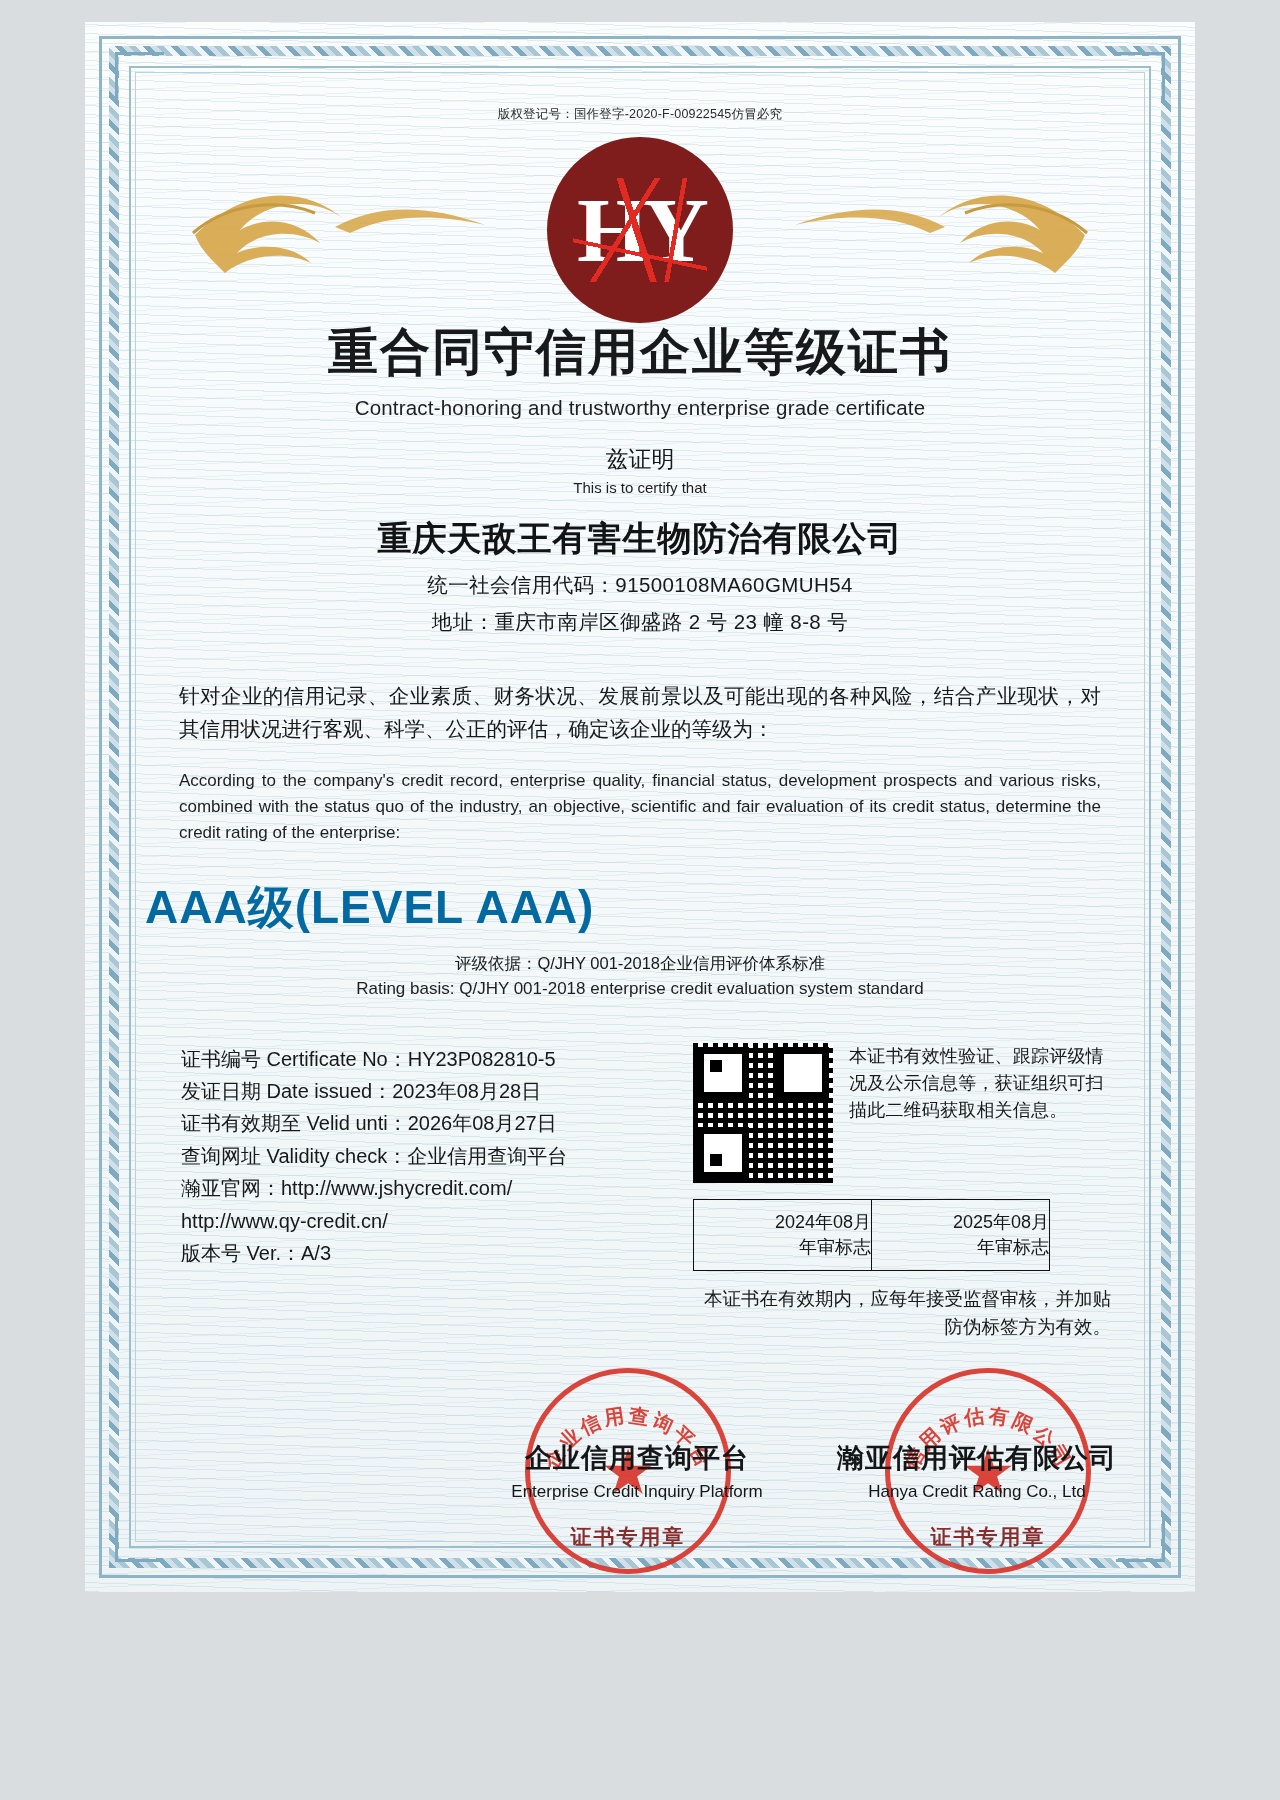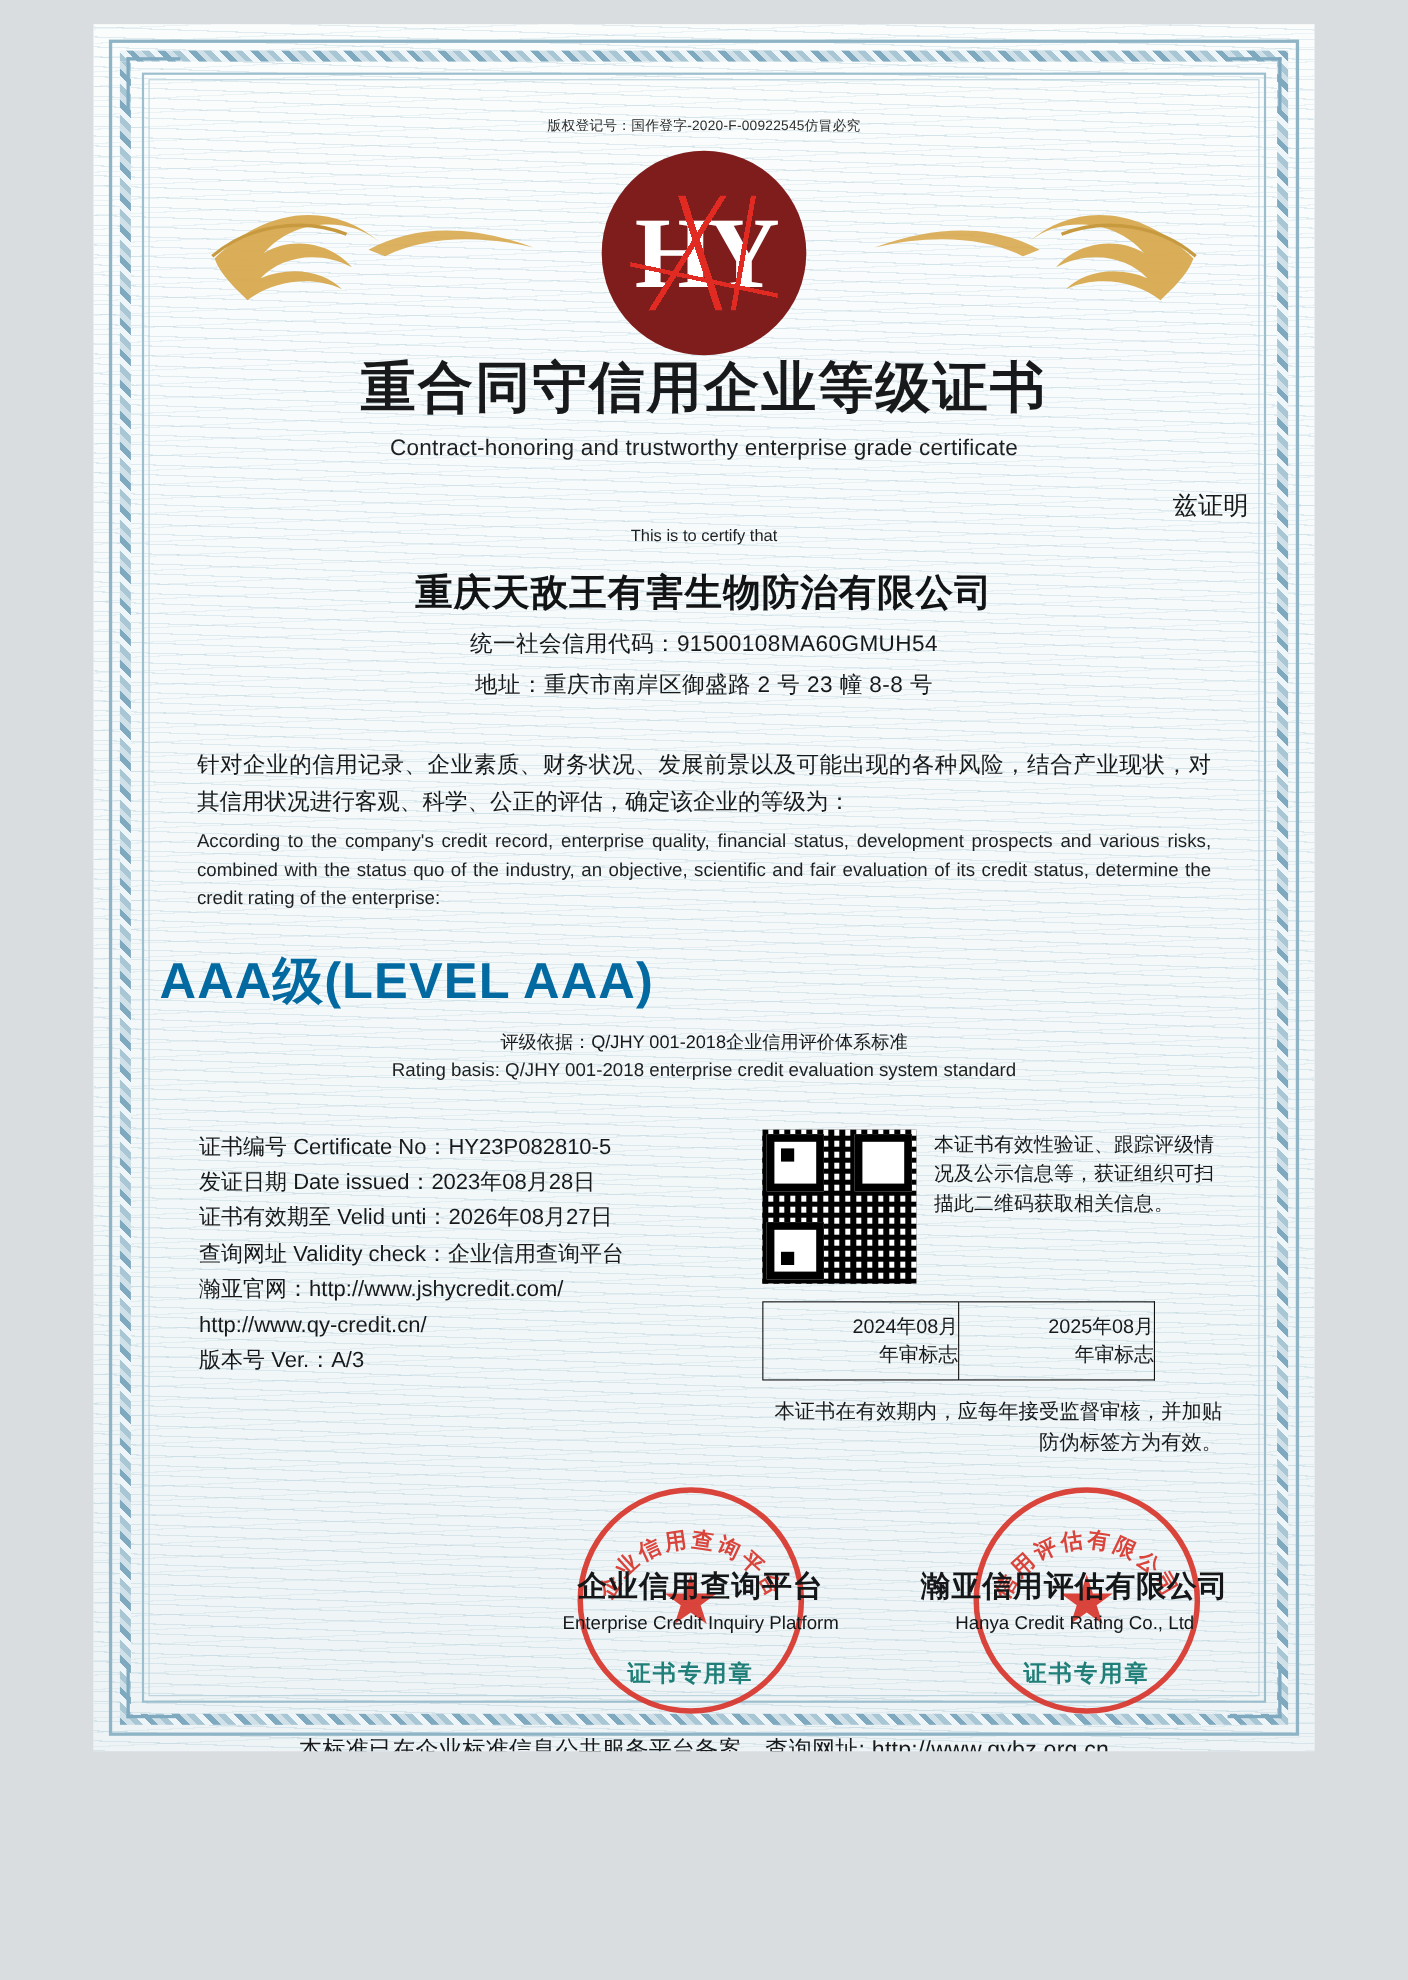--- a/index.html
+++ b/index.html
@@ -158,21 +158,21 @@
   }
   .title-en {
     text-align: center;
     font-size: 20.5px;
     color: #1d1f20;
     margin-top: 10px;
     letter-spacing: .2px;
   }
 
   .certify-cn {
-    text-align: right;
+    text-align: center;
     font-size: 23px;
     color: #17191a;
     margin-top: 24px;
   }
   .certify-en {
     text-align: center;
     font-size: 15px;
     color: #1d1f20;
     margin-top: 4px;
   }
@@ -203,21 +203,21 @@
     line-height: 1.6;
     color: #17191a;
     text-align: justify;
     text-indent: 0;
   }
   .body-en {
     font-size: 17px;
     line-height: 1.55;
     color: #1d1f20;
     text-align: justify;
-    margin-top: 6px;
+    margin-top: 22px;
   }
 
   .level {
     font-family: "Liberation Sans", sans-serif;
     font-weight: bold;
     font-size: 46px;
     color: #0369a1;
     letter-spacing: 1px;
     margin-top: 30px;
   }
@@ -362,21 +362,21 @@
     font-family: "Liberation Serif", serif;
     font-weight: bold;
     font-size: 20px;
     letter-spacing: 3px;
   }
   .seal .bottom-label {
     position: absolute;
     bottom: 18px;
     left: 0; right: 0;
     text-align: center;
-    color: #0f766e;
+    color: #7f1d1d;
     font-family: "Liberation Serif", serif;
     font-weight: bold;
     font-size: 21px;
     letter-spacing: 2px;
   }
 
   .org-block {
     position: absolute;
     top: 72px;
     text-align: center;

